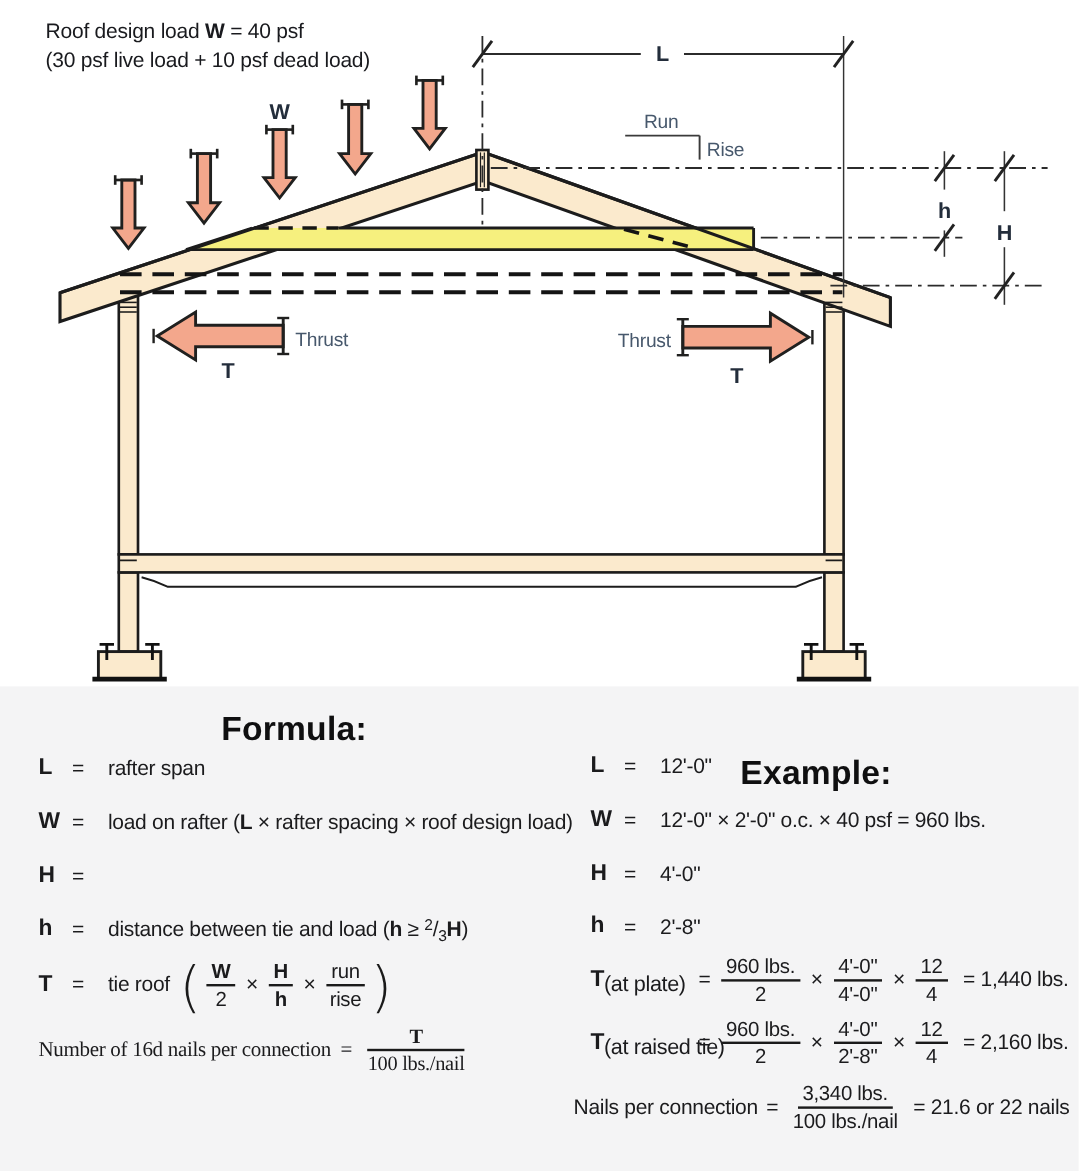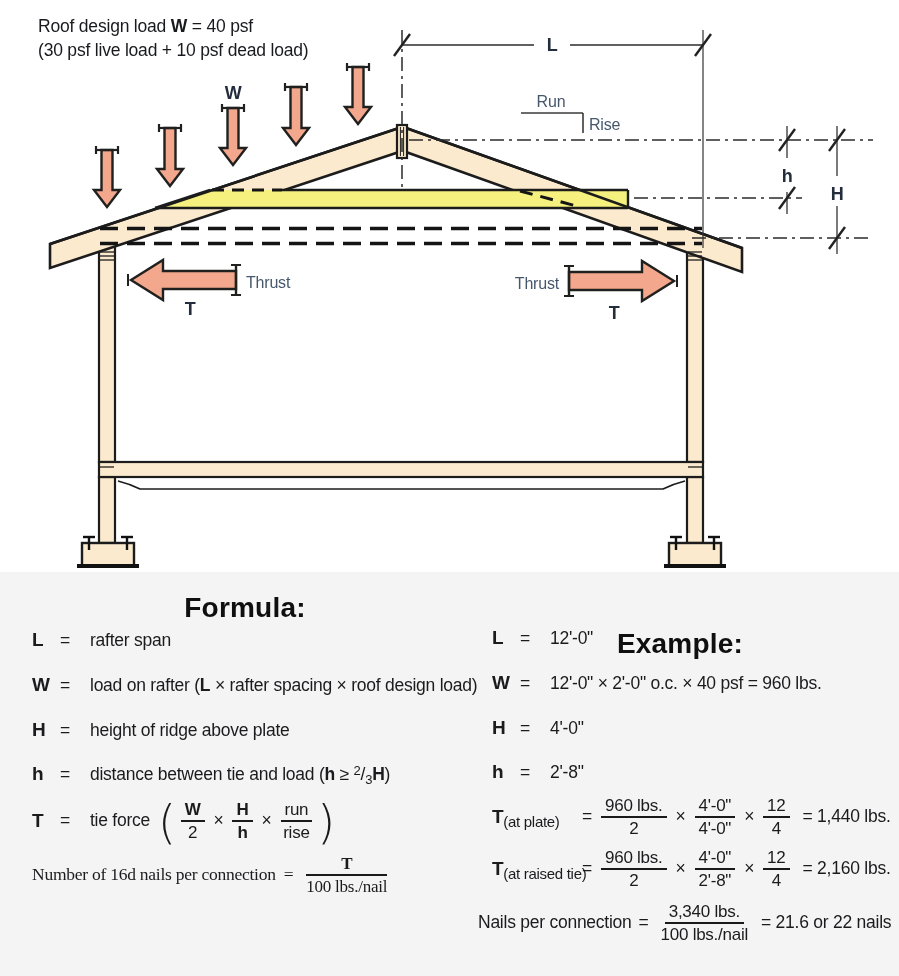--- a/index.html
+++ b/index.html
@@ -22,21 +22,21 @@
   .bv{font-weight:bold;}
   .fr{display:inline-flex;flex-direction:column;align-items:center;margin:0 5px;font-size:17px;line-height:1.12;}
   .fr .n{border-bottom:2px solid #1a1a1a;padding:0 4px 1px;}
   .fr .d{padding-top:1px;}
   .times{margin:0 4px;}
   .bigp{font-size:46px;font-weight:300;line-height:0;position:relative;top:1px;font-family:"DejaVu Sans",sans-serif;color:#1a1a1a;}
   .sup{font-size:13px;position:relative;top:-5px;}
   .sub{font-size:13px;position:relative;top:4px;}
   .tvar{width:90px;display:inline-block;}
   .tvar b{font-size:19px;}
-  .subsc{font-size:15px;position:relative;top:4px;letter-spacing:-0.3px;}
+  .subsc{font-size:18px;position:relative;top:4px;letter-spacing:-0.3px;}
   .res{margin-left:8px;}
 </style>
 </head>
 <body>
 
 
 
 
 <svg width="899" height="572" viewBox="0 0 899 572">
 
@@ -206,33 +206,32 @@
 
   <div class="row" style="left:32px;top:103px;">
     <span class="var">W</span>
     <span class="eq">=</span>
     <span><span>load on rafter (</span><span class="bv">L</span><span> × rafter spacing × roof design load)</span></span>
   </div>
 
   <div class="row" style="left:32px;top:148px;">
     <span class="var">H</span>
     <span class="eq">=</span>
-    <span>height of ridge above plate</span>
   </div>
 
   <div class="row" style="left:32px;top:192px;">
     <span class="var">h</span>
     <span class="eq">=</span>
     <span><span>distance between tie and load (</span><span class="bv">h</span><span> ≥ </span><span class="sup">2</span><span>/</span><span class="sub">3</span><span class="bv">H</span><span>)</span></span>
   </div>
 
   <div class="row" style="left:32px;top:228px;">
     <span class="var">T</span>
     <span class="eq">=</span>
-    <span style="margin-right:8px;">tie force</span>
+    <span style="margin-right:8px;">tie roof</span>
     <span class="bigp">(</span>
     <span class="fr">
         <span class="n bv">W</span>
         <span class="d">2</span>
       </span>
     <span class="times">×</span>
     <span class="fr">
         <span class="n bv">H</span>
         <span class="d bv">h</span>
       </span>

